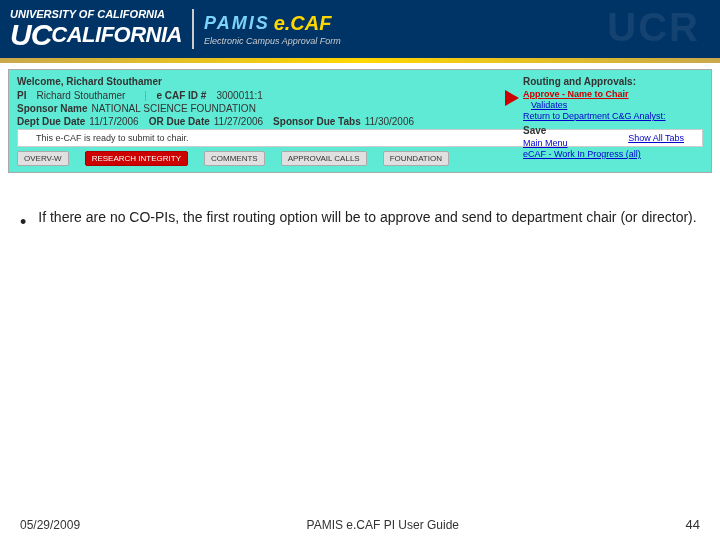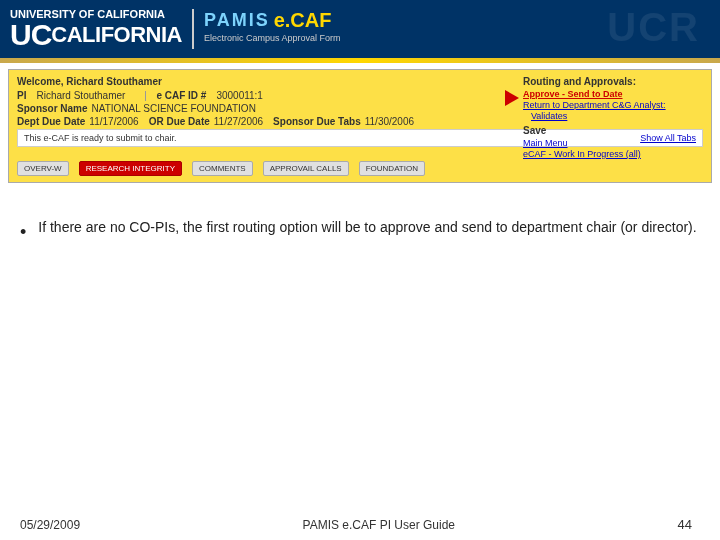--- a/index.html
+++ b/index.html
@@ -54,21 +54,21 @@
     }
 
     
     .content {
       padding: 6px 8px 4px 8px;
     }
 
     
     .form-panel {
       border: 1px solid #aaa;
-      background: #fde047;
+      background: #5eead4;
       padding: 6px 8px;
       font-size: 10px;
       color: #333;
       position: relative;
     }
 
     .welcome-line {
       font-weight: bold;
       font-size: 10px;
       margin-bottom: 3px;
@@ -133,39 +133,39 @@
       width: 0;
       height: 0;
       border-top: 8px solid transparent;
       border-bottom: 8px solid transparent;
       border-left: 14px solid #cc0000;
     }
 
     .status-bar {
       background: #fff;
       border: 1px solid #ccc;
-      padding: 3px 6px;
+      padding: 3px 18px;
       margin-top: 0;
       font-size: 9px;
       color: #333;
       display: flex;
       justify-content: space-between;
     }
 
     .show-all-tabs {
       color: #0000cc;
       text-decoration: underline;
       font-size: 9px;
       cursor: pointer;
     }
 
     .tabs-row {
       display: flex;
-      gap: 10px;
-      margin-top: 14px;
+      gap: 16px;
+      margin-top: 4px;
     }
 
     .tab-btn {
       background: #e0e0e0;
       border: 1px solid #aaa;
       padding: 2px 6px;
       font-size: 8px;
       cursor: pointer;
       color: #333;
       border-radius: 2px;
@@ -195,21 +195,21 @@
       margin-top: 2px;
       font-size: 18px;
       flex-shrink: 0;
     }
 
     
     .footer {
       position: absolute;
       bottom: 8px;
       left: 0;
-      right: 8px;
+      right: 0;
       display: flex;
       justify-content: space-between;
       align-items: flex-end;
       padding: 0 20px;
     }
 
     .footer-date {
       font-size: 12px;
       color: #333;
     }
@@ -238,21 +238,21 @@
       width: 1px;
       height: 10px;
       background: #999;
       margin: 0 4px;
     }
   </style>
 </head>
 <body>
 
 <div class="header">
-  <div style="display:flex;">
+  <div style="display:flex;align-items:center;font-style:italic;">
     <div style="display:flex;flex-direction:column;align-items:flex-start;line-height:1;">
       <div style="display:flex;align-items:baseline;">
         <span style="color:#fff;font-size:11px;font-weight:bold;letter-spacing:0px;">UNIVERSITY OF CALIFORNIA</span>
       </div>
       <div style="display:flex;align-items:center;">
         <span style="color:#fff;font-size:30px;font-weight:900;letter-spacing:-1px;line-height:1;">UC</span>
         <span style="color:#fff;font-size:22px;font-weight:bold;letter-spacing:-0.5px;line-height:1;">CALIFORNIA</span>
       </div>
     </div>
     <div class="header-divider"></div>
@@ -306,23 +306,23 @@
     <div class="tabs-row">
       <button class="tab-btn">OVERV-W</button>
       <button class="tab-btn active">RESEARCH INTEGRITY</button>
       <button class="tab-btn">COMMENTS</button>
       <button class="tab-btn">APPROVAIL CALLS</button>
       <button class="tab-btn">FOUNDATION</button>
     </div>
 
     <div class="routing-panel">
       <div class="routing-title">Routing and Approvals:</div>
-      <a class="routing-link active">Approve - Send to Date</a>
+      <a class="routing-link active">Approve - Name to Chair</a>
+      <a class="routing-link" style="margin-left:8px;">Validates</a>
       <a class="routing-link">Return to Department C&amp;G Analyst:</a>
-      <a class="routing-link" style="margin-left:8px;">Validates</a>
       <div class="routing-section">
         <div class="routing-title">Save</div>
         <a class="routing-link">Main Menu</a>
         <a class="routing-link">eCAF - Work In Progress (all)</a>
       </div>
     </div>
 
   </div>
 </div>
 

